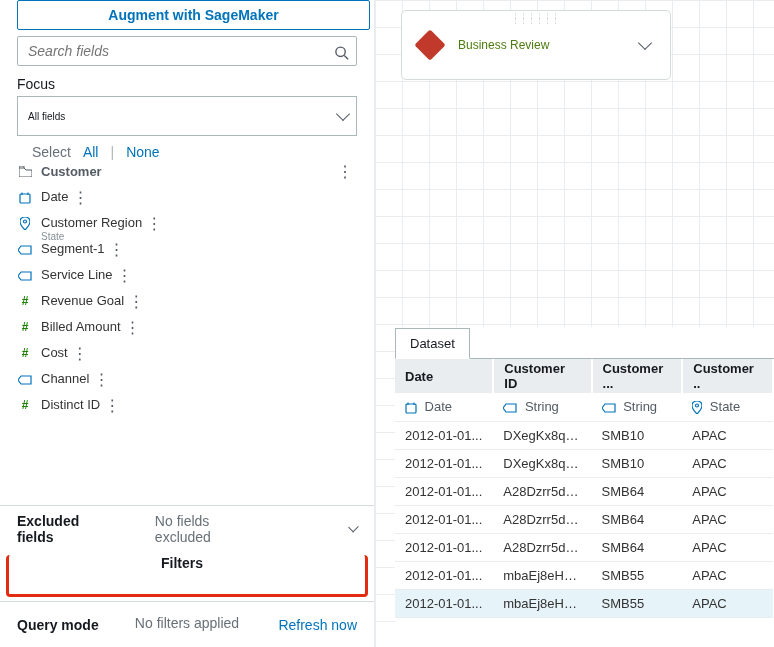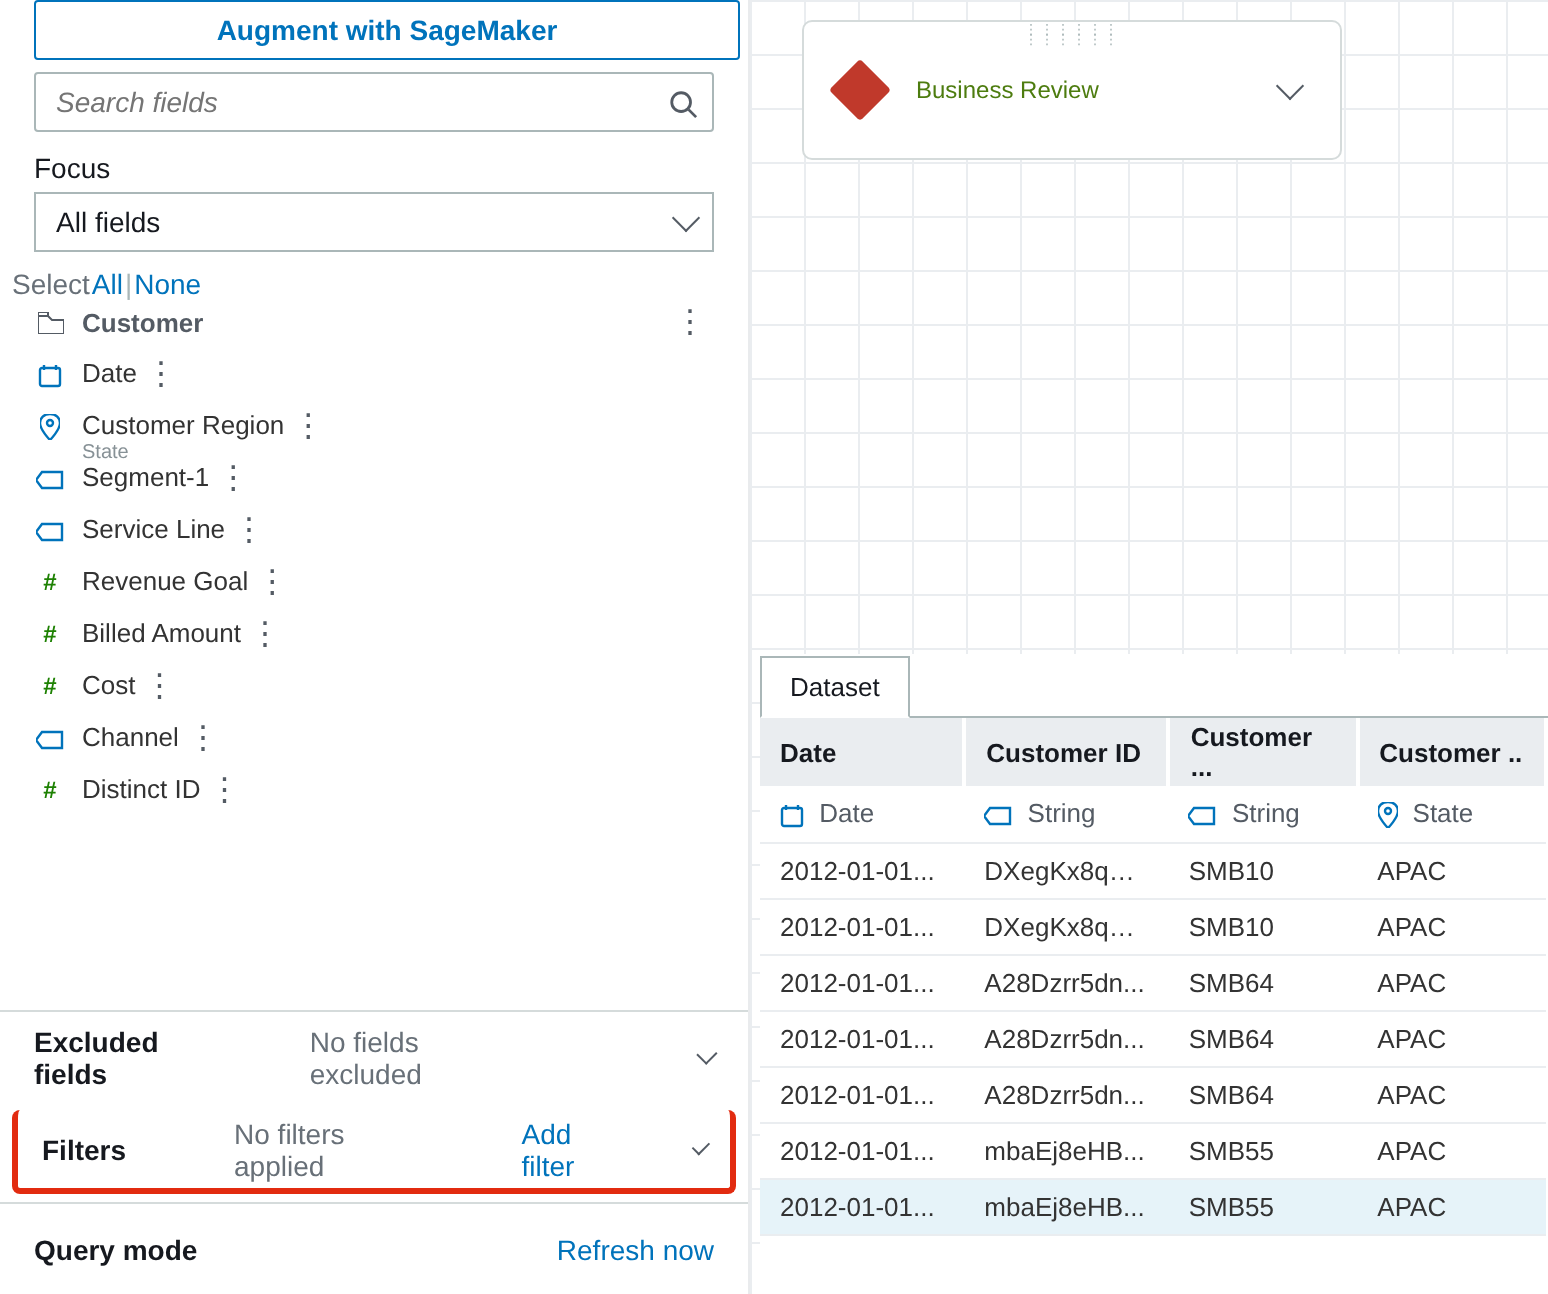--- a/index.html
+++ b/index.html
@@ -5,53 +5,53 @@
   * { box-sizing: border-box; margin: 0; padding: 0; font-family: "Amazon Ember", "Helvetica Neue", Arial, sans-serif; }
   html, body { width: 774px; height: 647px; overflow: hidden; background: #fff; color: #16191f; font-size: 13px; }
   .root { display: flex; width: 100%; height: 100%; }
   .sidebar { width: 375px; height: 100%; border-right: 1px solid #e9ebed; display: flex; flex-direction: column; }
   .sagemaker-btn { margin: 0 4px 6px 17px; border: 1px solid #0073bb; color: #0073bb; background: #fff; height: 30px; font-size: 14px; font-weight: 600; border-radius: 2px; cursor: pointer; }
   .search-wrap { position: relative; margin: 0 17px 10px 17px; }
   .search-input { width: 100%; height: 30px; padding: 0 30px 0 10px; border: 1px solid #aab7b8; border-radius: 2px; font-style: italic; color: #ef4444; font-size: 14px; }
   .search-icon { position: absolute; right: 8px; top: 50%; transform: translateY(-50%); font-size: 15px; color: #555; }
   .focus-block { margin: 0 17px 8px 17px; }
   .focus-label { font-size: 14px; margin-bottom: 4px; }
-  .select-box { border: 1px solid #aab7b8; height: 30px; display: flex; align-items: center; justify-content: space-between; padding: 0 8px 0 10px; font-size: 14px; cursor: pointer; }
+  .select-box { border: 1px solid #aab7b8; height: 40px; display: flex; align-items: center; justify-content: space-between; padding: 0 8px 0 10px; font-size: 10px; cursor: pointer; }
   .chevron { width: 10px; height: 10px; border-right: 1.5px solid #545b64; border-bottom: 1.5px solid #545b64; transform: rotate(45deg); margin-top: -4px; }
   .chevron.small { width: 8px; height: 8px; border-width: 1px; }
-  .select-row { display: flex; gap: 1px; margin: 0 17px 4px 6px; font-size: 14px; align-items: center; }
+  .select-row { display: flex; gap: 12px; margin: 0 17px 4px 32px; font-size: 14px; align-items: center; }
   .select-row .gray { color: #687078; }
   .select-row .blue { color: #0073bb; cursor: pointer; }
   .divider-pipe { color: #aab7b8; }
   .fields { flex: none; }
   .field-row { display: flex; height: 26px; padding: 0 17px 0 17px; }
   .field-row .icon { width: 16px; text-align: center; margin-right: 8px; font-size: 12px; flex: none; }
   .field-row .name { flex: 1; font-size: 13px; color: #333; }
   .field-row .sub { font-size: 10px; color: #879196; }
   .field-row .dots { color: #545b64; font-size: 16px; line-height: 1; cursor: pointer; padding: 0 4px; }
   .folder-row .name { font-weight: 700; color: #545b64; }
   .field-col { display: flex; flex-direction: column; line-height: 1.1; }
   .spacer { flex: 1; }
   .section-row { border-top: 1px solid #d5dbdb; height: 46px; display: flex; align-items: center; padding: 0 17px; font-size: 14px; gap: 44px; }
   .section-row .title { font-weight: 700; margin-right: 10px; }
   .section-row .muted { color: #687078; }
   .section-row .link { color: #0073bb; cursor: pointer; }
   .section-row .grow { flex: 1; }
   .section-row .chev { margin-left: 14px; }
-  .filters-row { border: 3px solid #e22b10; border-radius: 4px; margin: 4px 6px; height: 42px; padding: 0 12px; }
+  .filters-row { border: 3px solid #e22b10; border-radius: 4px; margin: 4px 6px; height: 42px; padding: 0 12px; flex-direction: column; }
 
   .main { flex: 1; height: 100%; position: relative; overflow: hidden; }
   .grid-bg { position: absolute; inset: 0; background-size: 27px 27px; background-image: linear-gradient(to right, #eaedf0 1px, transparent 1px), linear-gradient(to bottom, #eaedf0 1px, transparent 1px); }
   .canvas-card { position: absolute; left: 26px; top: 10px; width: 270px; height: 70px; background: #fff; border: 1px solid #d5dbdb; border-radius: 5px; display: flex; align-items: center; padding: 0 16px; }
   .card-handle { position: absolute; top: 3px; left: 50%; transform: translateX(-50%); color: #aab7b8; font-size: 7px; letter-spacing: 1px; line-height: 0.7; }
   .card-icon { width: 24px; height: 24px; margin-right: 16px; position: relative; }
   .card-icon .diamond { width: 22px; height: 22px; background: #c0392b; transform: rotate(45deg); border-radius: 2px; margin: 1px; }
   .card-title { font-size: 12px; color: #4d7c0f; flex: 1; }
   .card-chev { margin-right: 4px; }
-  .bottom-panel { position: absolute; left: 5px; right: 0; bottom: 0; height: 320px; background: #fff; }
+  .bottom-panel { position: absolute; left: 20px; right: 0; bottom: 0; height: 320px; background: #fff; }
   .tab-strip { height: 32px; display: flex; align-items: flex-end; border-bottom: 1px solid #aab7b8; }
   .tab { height: 31px; padding: 0 14px; border: 1px solid #aab7b8; border-bottom: 1px solid #fff; margin-bottom: -1px; display: flex; align-items: center; font-size: 13px; background: #fff; cursor: pointer; }
   .data-table { width: 100%; border-collapse: collapse; table-layout: fixed; }
   .data-table th { background: #eaedf0; height: 34px; font-size: 13px; font-weight: 700; color: #16191f; text-align: left; padding: 0 10px; border-right: 2px solid #fff; }
   .data-table td { height: 28px; padding: 0 10px; font-size: 13px; color: #333; border-bottom: 1px solid #eaedf0; white-space: nowrap; overflow: hidden; text-overflow: ellipsis; }
   .type-row td { color: #545b64; }
   .type-row .ico { color: #0073bb; font-size: 12px; margin-right: 4px; }
   tr.hl td { background: #e6f3f9; }
   .svg-ico { display: inline-block; vertical-align: middle; }
 </style>

